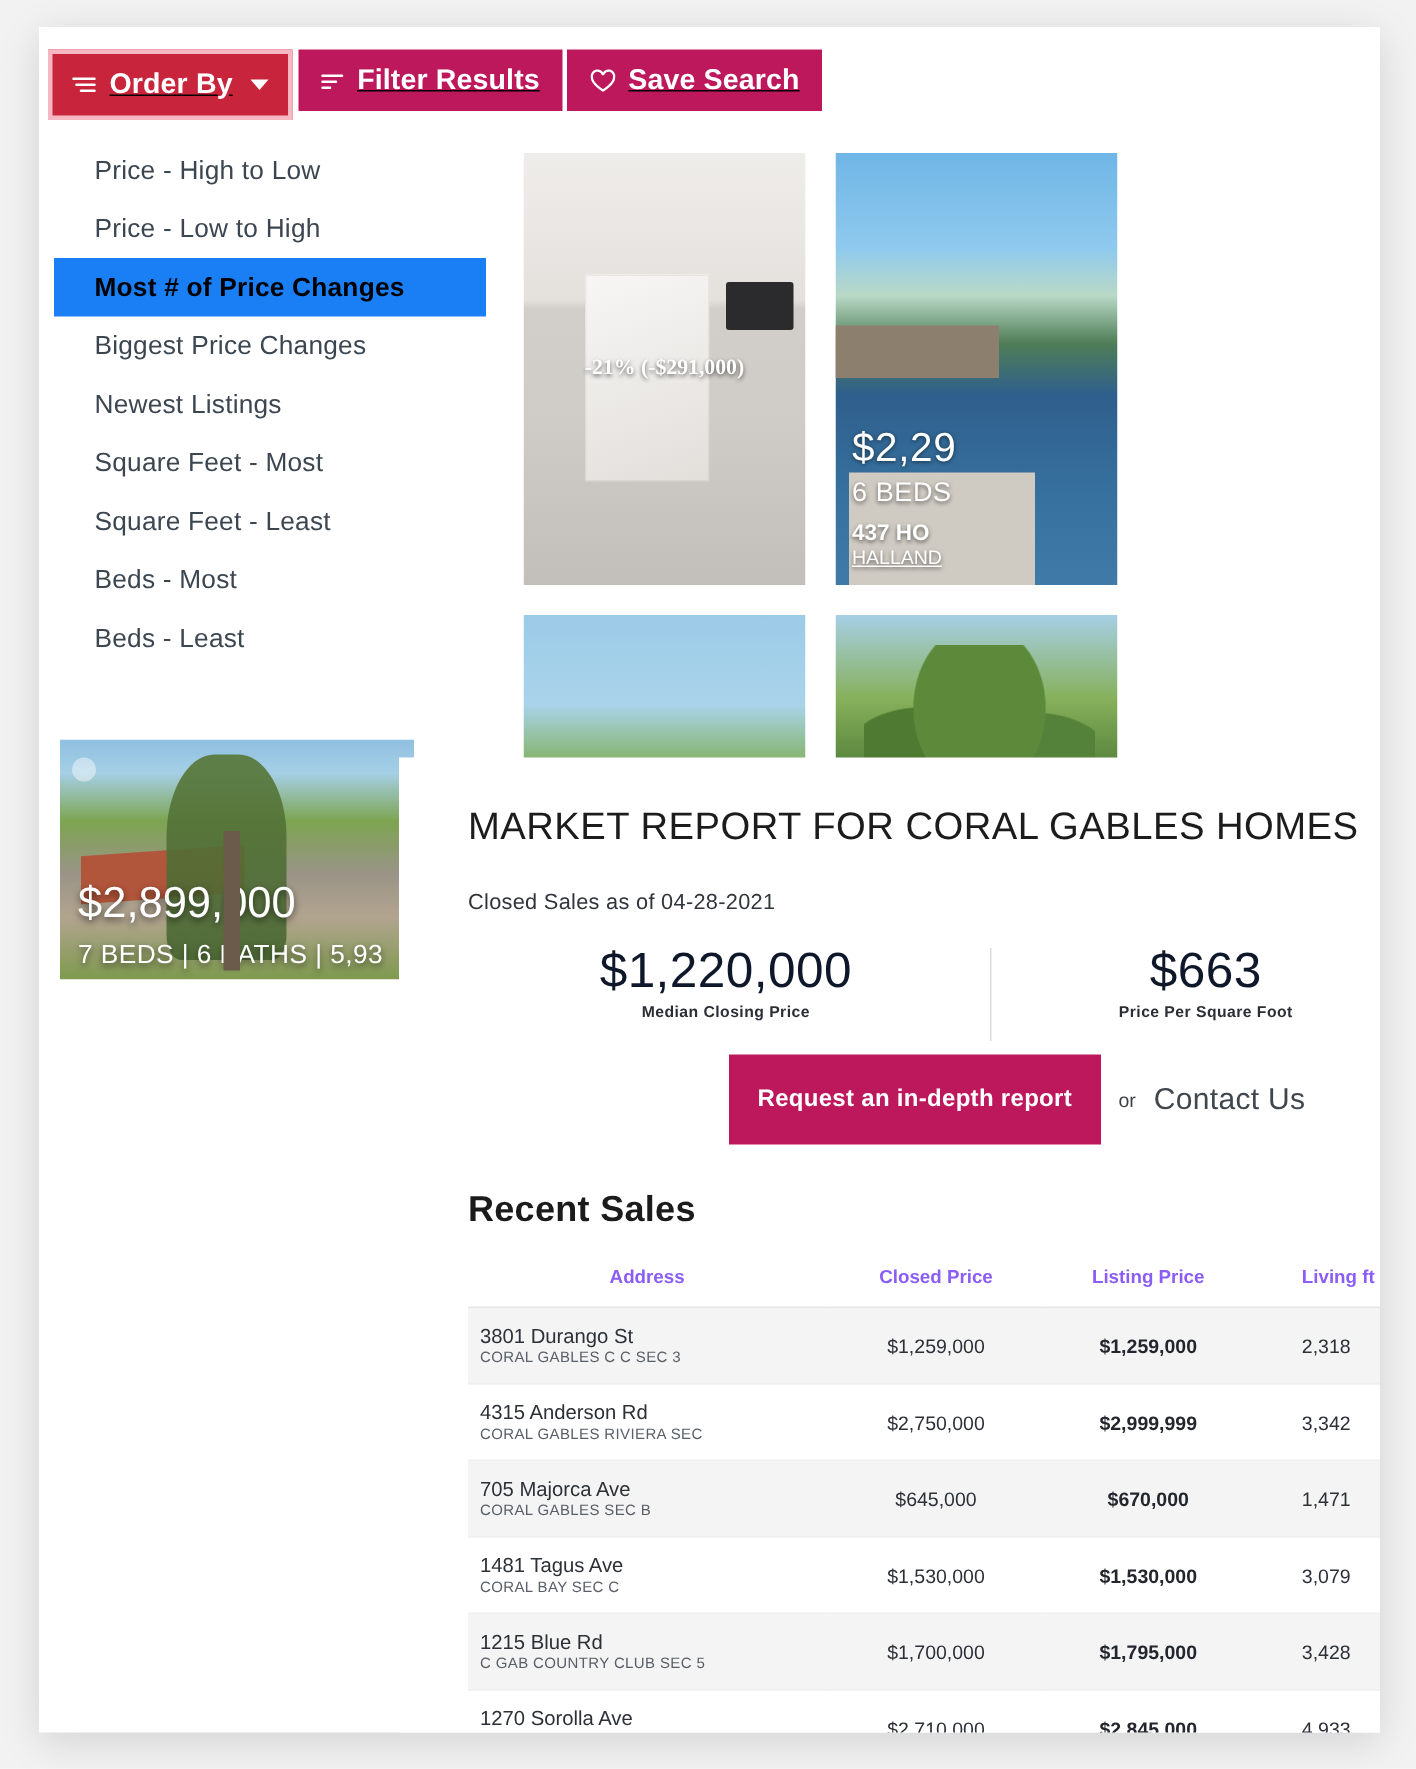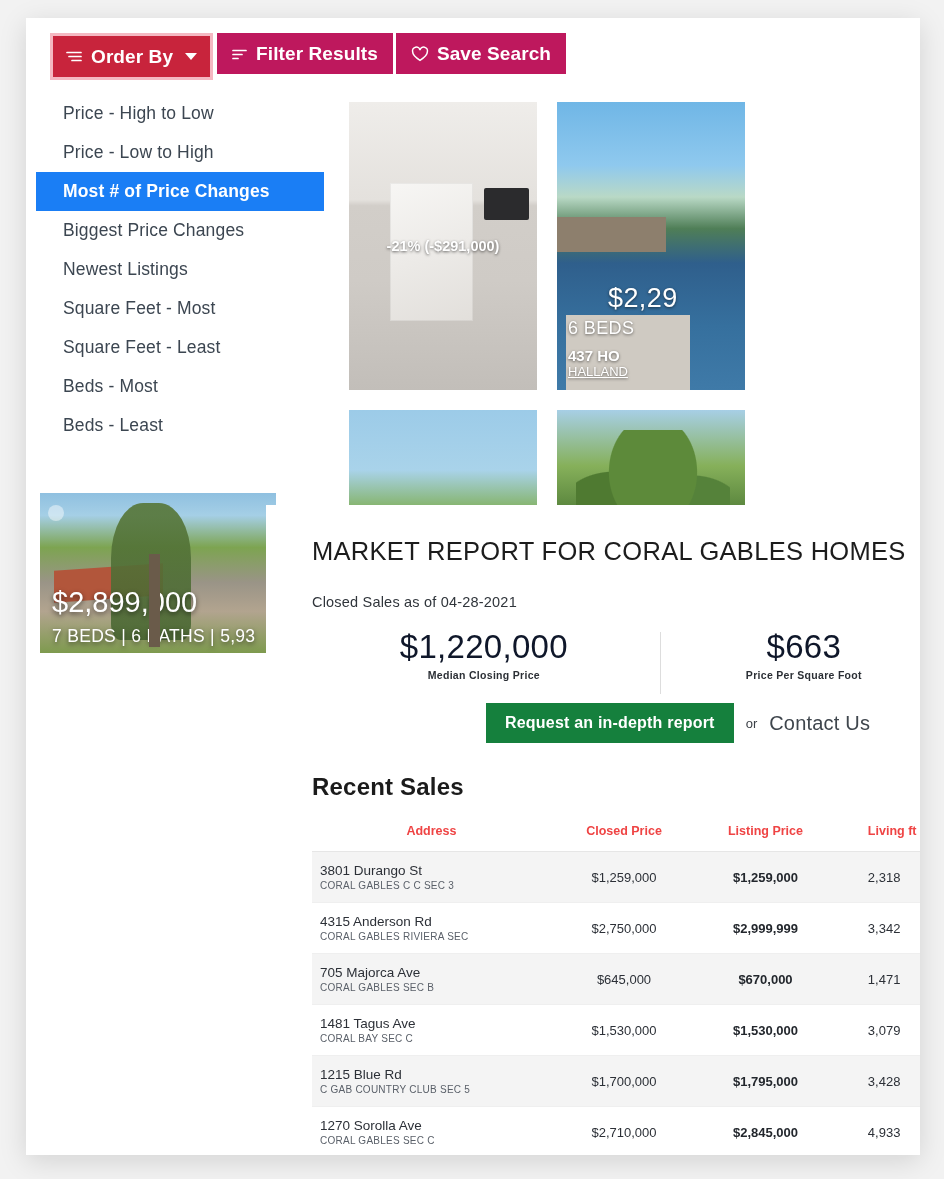--- a/index.html
+++ b/index.html
@@ -20,25 +20,26 @@
     width: 894px;
     height: 1137px;
     background: #ffffff;
     box-shadow: 0 6px 26px rgba(0,0,0,0.13);
     overflow: hidden;
   }
 
   
   .toolbar {
     position: absolute;
-    left: 24px;
+    left: 6px;
     top: 15px;
     display: flex;
     align-items: flex-start;
     z-index: 40;
+    text-decoration: underline;
   }
   .btn {
     display: flex;
     align-items: center;
     gap: 8px;
     height: 41px;
     padding: 0 15px;
     font-size: 19px;
     font-weight: bold;
     letter-spacing: .1px;
@@ -80,34 +81,34 @@
   .dd-item {
     height: 39px;
     line-height: 39px;
     padding: 0 16px 0 27px;
     font-size: 17.5px;
     color: #3c4651;
     white-space: nowrap;
     cursor: pointer;
     letter-spacing: .15px;
   }
-  .dd-item.active { background: #1a7ef5; color: #ffffff; font-weight: bold; }
+  .dd-item.active { background: #1a7ef5; color: #000000; font-weight: bold; }
 
   
   .grid {
     position: absolute;
     left: 296px;
     top: 57px;
     z-index: 10;
   }
   .tile {
     position: absolute;
     overflow: hidden;
   }
-  .tile-1 { left: 27px;  top: 27px;  width: 188px; height: 288px; }
+  .tile-1 { left: 27px;  top: 27px;  width: 188px; height: 288px; font-family: Liberation Serif, serif; }
   .tile-2 { left: 235px; top: 27px;  width: 188px; height: 288px; }
   .tile-3 { left: 27px;  top: 335px; width: 188px; height: 200px; }
   .tile-4 { left: 235px; top: 335px; width: 188px; height: 200px; }
 
   .ph { position: absolute; inset: 0; }
   .ph-kitchen {
     background:
       linear-gradient(180deg, #efedea 0%, #e4e1dd 34%, #d2cec9 36%, #cfcbc6 62%, #c2beb9 100%);
   }
   .ph-kitchen::before {
@@ -183,21 +184,21 @@
     position: absolute;
     left: 0; right: 0; top: 50%;
     transform: translateY(-50%);
     text-align: center;
     color: #ffffff;
     font-size: 14.5px;
     font-weight: bold;
     text-shadow: 0 1px 3px rgba(0,0,0,.6);
     z-index: 3;
   }
-  .cap-price { font-size: 27px; font-weight: 500; letter-spacing: .4px; white-space: nowrap; margin-left: 40px; }
+  .cap-price { font-size: 27px; font-weight: 500; letter-spacing: .4px; white-space: nowrap; }
   .cap-beds  { font-size: 18px; letter-spacing: .4px; margin-top: 4px; white-space: nowrap; }
   .cap-addr  { font-size: 15px; font-weight: bold; margin-top: 8px; white-space: nowrap; }
   .cap-city  { font-size: 13px; white-space: nowrap; text-decoration: underline; }
 
   
   .featured {
     position: absolute;
     left: 14px;
     top: 475px;
     width: 236px;
@@ -277,25 +278,25 @@
     background: #dddddd;
   }
 
   .cta-row {
     margin-top: 22px;
     display: flex;
     align-items: center;
     padding-left: 174px;
   }
   .cta-btn {
-    background: #15803d;
+    background: #be185d;
     color: #ffffff;
     font-size: 16px;
     font-weight: bold;
-    padding: 11px 19px;
+    padding: 21px 19px;
     border: none;
     cursor: pointer;
     letter-spacing: .2px;
     font-family: "Liberation Sans", sans-serif;
   }
   .cta-or { margin: 0 12px; font-size: 13px; color: #3a3f45; }
   .cta-link { font-size: 20px; color: #3f464d; cursor: pointer; letter-spacing: .2px; }
 
   .recent-title {
     margin-top: 30px;
@@ -303,21 +304,21 @@
     font-weight: bold;
     color: #1b1b1b;
     letter-spacing: .2px;
   }
 
   
   .tbl { margin-top: 14px; width: 640px; border-collapse: collapse; }
   .tbl th {
     font-size: 12.5px;
     font-weight: bold;
-    color: #ef4444;
+    color: #8b5cf6;
     padding: 9px 0 13px 0;
     border-bottom: 1px solid #e6e6e6;
     white-space: nowrap;
   }
   .th-addr { width: 248px; text-align: center; }
   .th-closed { width: 150px; text-align: center; }
   .th-listing { width: 140px; text-align: center; }
   .th-living { width: 120px; text-align: left; padding-left: 34px !important; }
 
   .tbl td { padding: 11px 0; border-bottom: 1px solid #efefef; vertical-align: middle; }

